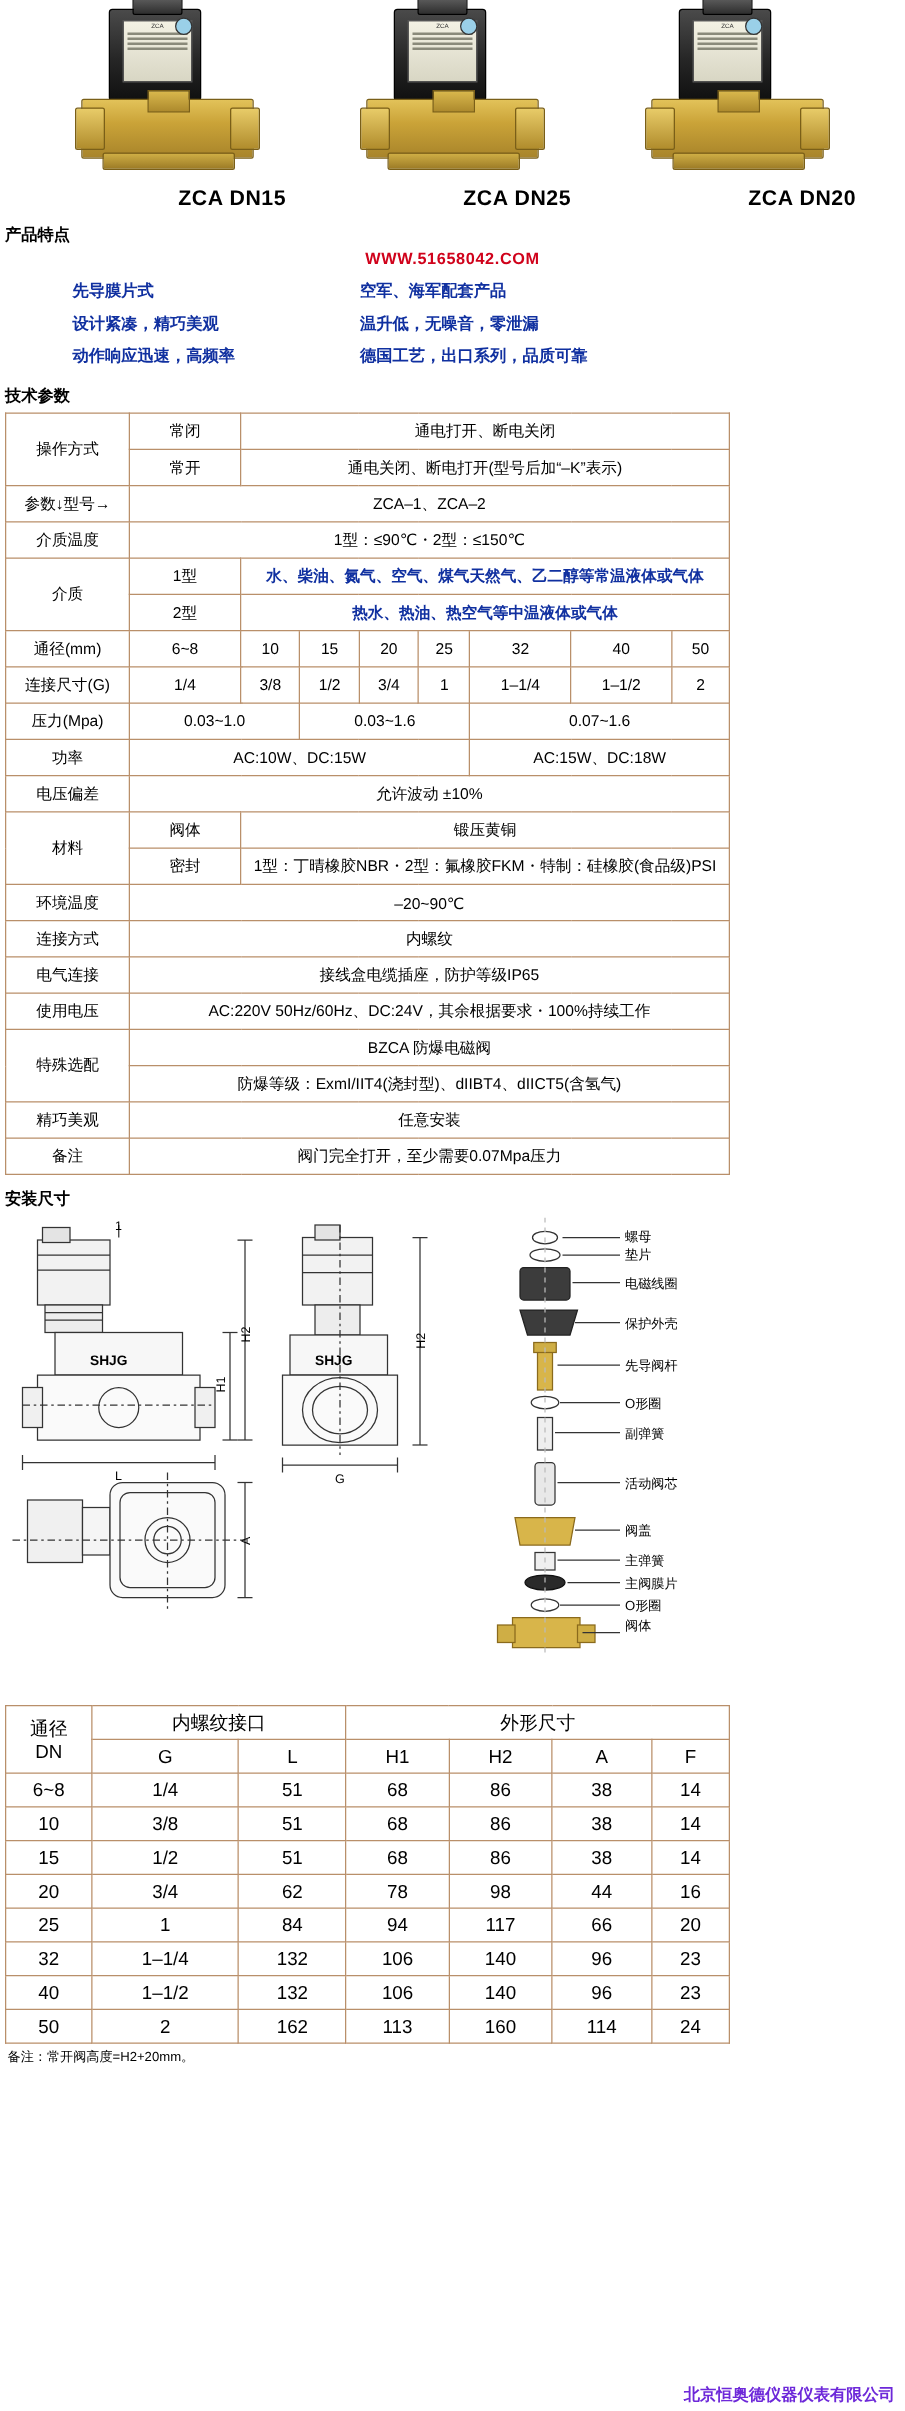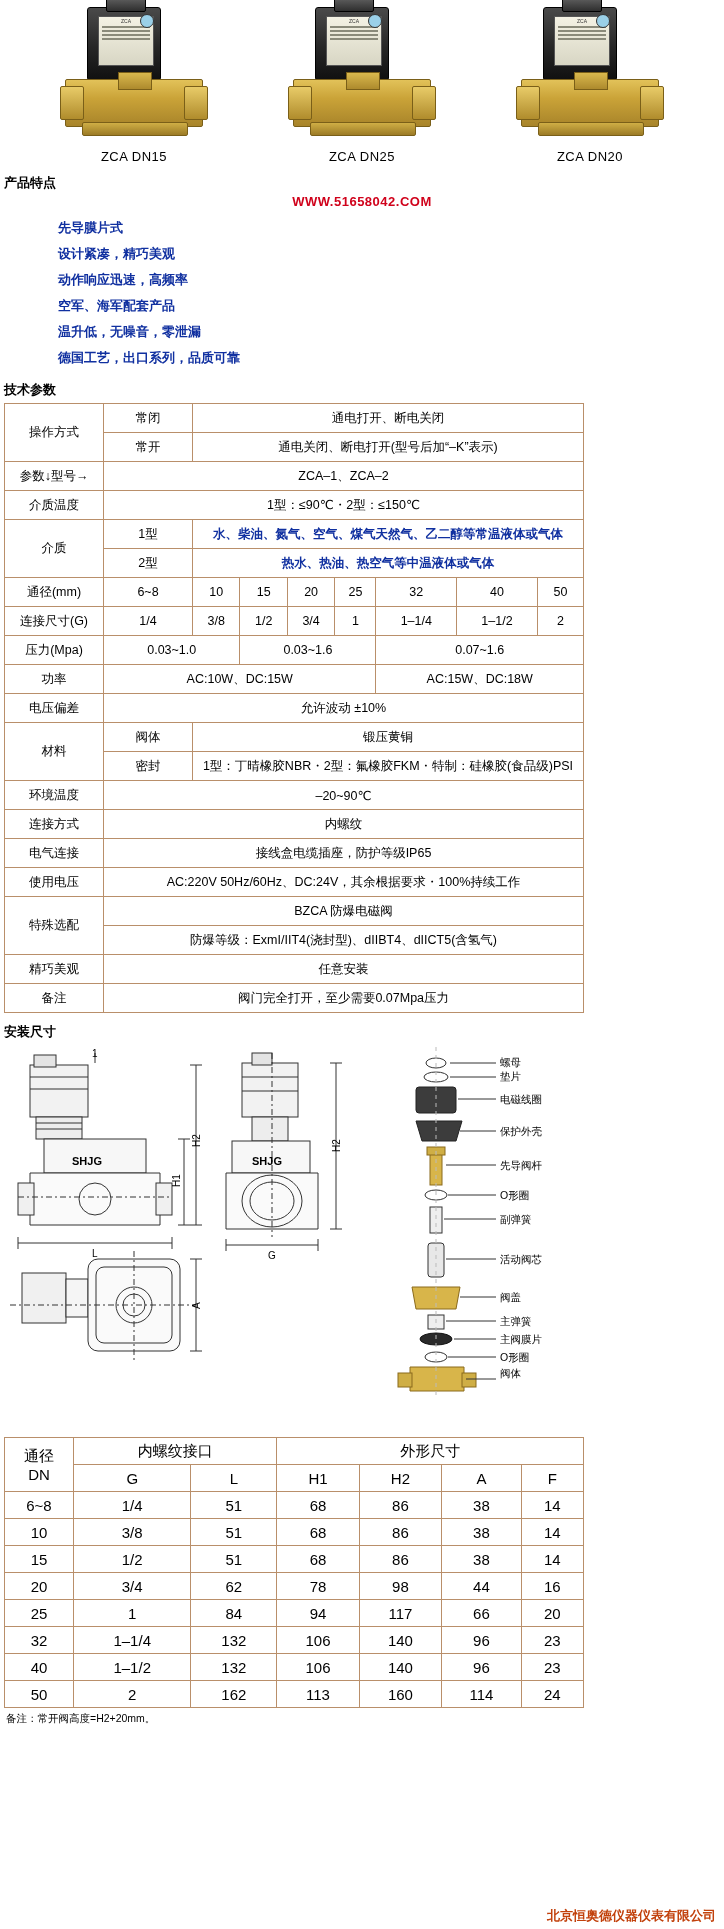--- a/index.html
+++ b/index.html
@@ -9,61 +9,61 @@
     font-family:"Liberation Sans","DejaVu Sans",sans-serif;
     color:#000;
     -webkit-font-smoothing:antialiased;
   }
   .page{position:relative;width:724px;height:1929px;overflow:hidden;}
 
   
   .photos{display:flex;justify-content:space-around;align-items:flex-end;padding:6px 20px 0 20px;height:145px;box-sizing:border-box;}
   .photo{width:190px;text-align:center;position:relative;height:140px;}
   .caption-row{display:flex;justify-content:space-around;padding:4px 20px 0 20px;}
-  .caption{width:190px;text-align:center;font-size:13px;font-weight:normal;letter-spacing:.5px;}
+  .caption{width:190px;text-align:right;font-size:17px;font-weight:bold;letter-spacing:.5px;}
 
   
   .valve{position:relative;width:150px;height:140px;margin:0 auto;}
   .coil{position:absolute;left:28px;top:2px;width:72px;height:72px;background:linear-gradient(180deg,#4a4a4a 0%,#262626 55%,#101010 100%);border-radius:3px;border:1px solid #000;}
   .coil .plate{position:absolute;left:10px;top:8px;width:52px;height:46px;background:linear-gradient(180deg,#f4f2e4,#d8d6c4);border:1px solid #555;font-size:5px;color:#333;overflow:hidden;padding:1px;line-height:1.2;}
   .coil .plate i{display:block;height:2px;background:#8a8a7a;margin:2px 2px;}
   .coil .knob{position:absolute;right:6px;top:6px;width:12px;height:12px;border-radius:50%;background:#9ad0e8;border:1px solid #333;}
   .coil .cap{position:absolute;left:18px;top:-10px;width:38px;height:12px;background:linear-gradient(180deg,#5c5c5c,#2e2e2e);border-radius:2px;border:1px solid #000;}
   .body{position:absolute;left:6px;top:74px;width:136px;height:46px;background:linear-gradient(180deg,#e2c259 0%,#caa338 40%,#a8842a 100%);border:1px solid #7a5f18;border-radius:2px;}
   .body .port-l{position:absolute;left:-6px;top:6px;width:22px;height:32px;background:linear-gradient(180deg,#e8cb68,#b08c2c);border:1px solid #7a5f18;border-radius:2px;}
   .body .port-r{position:absolute;right:-6px;top:6px;width:22px;height:32px;background:linear-gradient(180deg,#e8cb68,#b08c2c);border:1px solid #7a5f18;border-radius:2px;}
   .body .cross{position:absolute;left:52px;top:-8px;width:32px;height:16px;background:linear-gradient(180deg,#d9b84d,#ad8a2d);border:1px solid #7a5f18;}
   .body .base{position:absolute;left:16px;bottom:-10px;width:104px;height:12px;background:linear-gradient(180deg,#cfae45,#9c7b26);border:1px solid #7a5f18;border-radius:2px;}
 
   
   .sec-title{font-size:13px;font-weight:bold;color:#000;margin:10px 0 2px 4px;}
   .url{color:#d0021b;font-size:13px;font-weight:bold;text-align:center;margin:2px 0 6px 0;letter-spacing:.5px;}
 
   
-  .features{display:flex;color:#1030a0;font-weight:bold;font-size:13px;line-height:26px;padding-left:58px;flex-direction:column;}
+  .features{display:flex;color:#1030a0;font-weight:bold;font-size:13px;line-height:26px;padding-left:58px;}
   .features .col1{width:230px;}
   .features .col2{width:350px;}
 
   
   table{border-collapse:collapse;width:580px;margin:4px 0 0 4px;font-size:12.5px;}
   table td,table th{border:1px solid #b98f6a;padding:3px 4px;text-align:center;vertical-align:middle;color:#000;font-weight:normal;}
   td.lbl{width:90px;font-weight:normal;}
   .spec td{height:22px;}
   .blue{color:#1030a0;font-weight:bold;}
 
   
   .draw-wrap{position:relative;width:716px;height:380px;margin-top:6px;}
   svg{display:block;}
 
   
   table.dims{width:580px;margin-top:10px;font-size:15px;}
   table.dims td{height:20px;}
 
   .footnote{font-size:10.5px;margin:4px 0 0 6px;}
-  .company{position:absolute;right:8px;bottom:4px;font-size:13px;font-weight:bold;color:#c2410c;}
+  .company{position:absolute;right:8px;bottom:4px;font-size:13px;font-weight:bold;color:#6d28d9;}
 </style>
 </head>
 <body>
 
 <div class="page">
 
   <div class="photos">
 
     <div class="photo">
       <div class="valve">

